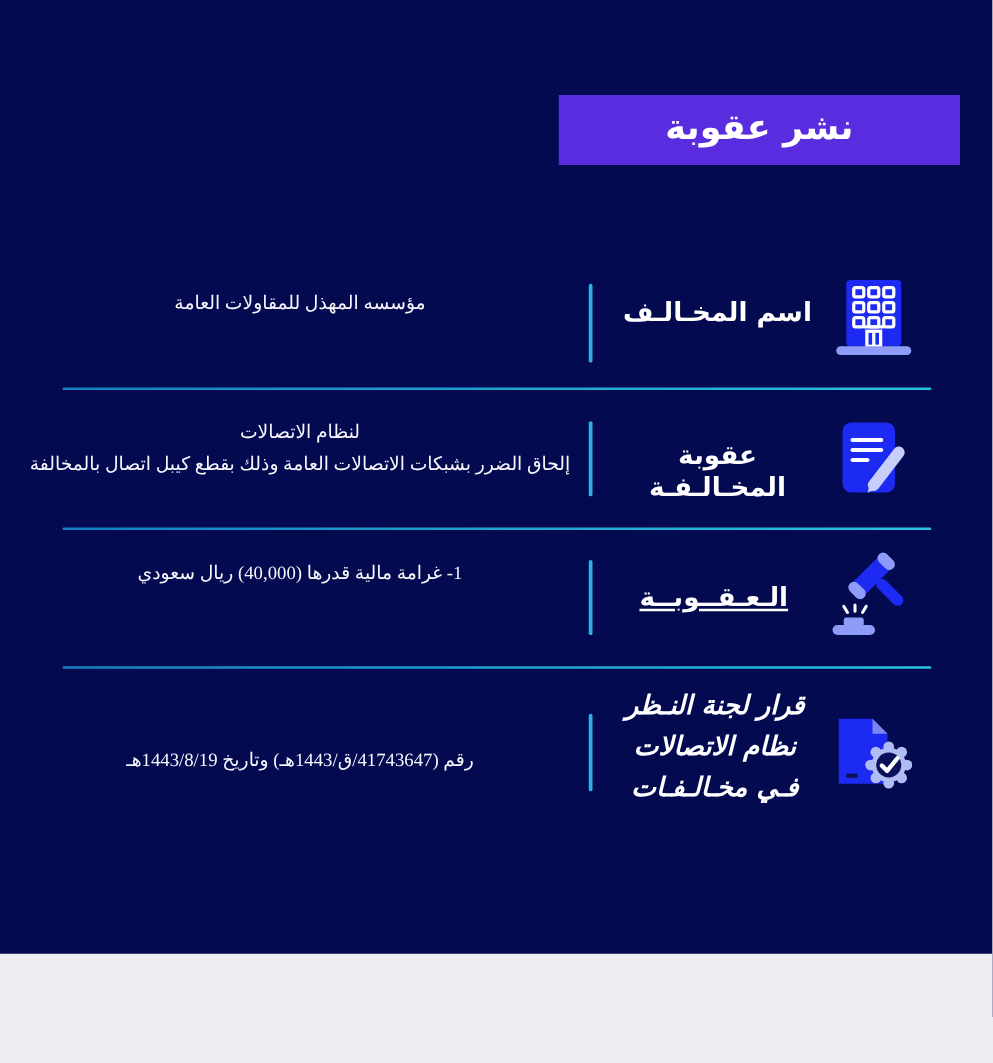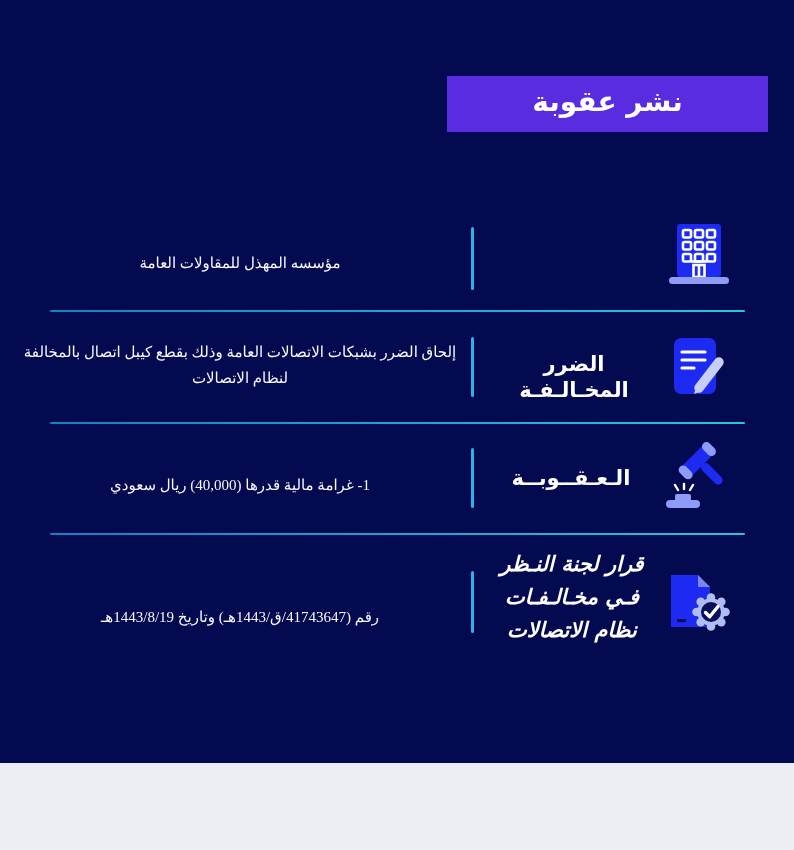--- a/index.html
+++ b/index.html
@@ -21,42 +21,42 @@
   }
   .row-label.multi{line-height:33px;font-style:italic;}
   .vline{position:absolute;left:471px;width:3px;border-radius:2px;background:var(--cyan-line,#2cb1e8);}
   .hline{
     position:absolute;left:50px;width:695px;height:2px;border-radius:1px;
     background:linear-gradient(90deg,var(--divider-start,#1480c2),var(--divider-end,#28c5e0));
   }
   .row-text{
     position:absolute;left:20px;width:440px;color:#f8f8fc;direction:rtl;text-align:center;
     font-family:"Liberation Serif","DejaVu Serif",serif;font-size:15px;
-    display:flex;flex-direction:column;justify-content:flex-end;
+    display:flex;flex-direction:column;justify-content:flex-start;
   }
   .icon{position:absolute;}
   
   .ic-blue{fill:var(--icon-blue,#1d2af2);}
   .ic-light{fill:var(--icon-light,#8e9cf7);}
   .ic-lav{fill:var(--icon-lavender,#c7cef9);}
   .ic-gear{fill:var(--icon-gear,#b0bcf4);}
   .ic-navy{fill:#0b1058;}
   .ic-fold{fill:#7b86ee;}
   .st-white{stroke:#ffffff;fill:none;}
   .st-lav{stroke:var(--icon-lavender,#c7cef9);fill:none;}
   
   .footer{position:absolute;top:763px;left:0;width:794px;height:87px;background:var(--footer-bg,#edeef4);}
   
   #icon1{left:668px;top:222px;} #label1{left:486px;top:237px;width:176px;}
   #text1{top:233px;height:40px;line-height:20px;}
   #v1{top:227px;height:63px;} #h1{top:310px;}
   #icon2{left:672px;top:336px;} #label2{left:486px;top:351px;width:176px;}
   #text2{top:333px;height:58px;line-height:26px;}
   #v2{top:337px;height:60px;} #h2{top:422px;}
-  #icon3{left:664px;top:440px;} #label3{left:480px;top:465px;width:182px;}
+  #icon3{left:664px;top:440px;} #label3{left:480px;top:465px;width:182px;text-decoration:underline;}
   #text3{top:447px;height:50px;line-height:24px;font-family:Liberation Serif, serif;}
   #v3{top:448px;height:60px;} #h3{top:533px;}
   #icon4{left:668px;top:572px;} #label4{left:484px;top:548px;width:176px;}
   #text4{top:573px;height:28px;line-height:20px;margin-top:26px;}
   #v4{top:571px;height:62px;}
 </style>
 </head>
 <body>
 
 <div class="page">
@@ -76,41 +76,42 @@
         <rect x="39" y="20" width="8" height="7.5" rx="1.5"></rect>
       <rect x="15" y="32" width="8" height="7.5" rx="1.5"></rect>
         <rect x="27" y="32" width="8" height="7.5" rx="1.5"></rect>
         <rect x="39" y="32" width="8" height="7.5" rx="1.5"></rect>
       <line x1="23" y1="39.5" x2="39" y2="39.5"></line>
       <rect x="25.5" y="43" width="11" height="12"></rect>
       <line x1="31" y1="43" x2="31" y2="55"></line>
     </g>
     <rect x="1" y="55" width="60" height="7" rx="3.5" class="ic-light"></rect>
   </svg>
+  <div id="label1" class="row-label">اسم المخـالـف</div>
   <div id="v1" class="vline"></div>
   <div id="text1" class="row-text">
     <div>مؤسسه المهذل للمقاولات العامة</div>
   </div>
   <div id="h1" class="hline"></div>
 
   <svg id="icon2" class="icon" width="56" height="62" viewBox="0 0 56 62">
     <rect x="2" y="2" width="42" height="56" rx="7" class="ic-blue"></rect>
     <g class="st-white" stroke-width="3.2" stroke-linecap="round">
       <line x1="10" y1="16" x2="33" y2="16"></line>
       <line x1="10" y1="24" x2="33" y2="24"></line>
       <line x1="10" y1="32" x2="22" y2="32"></line>
     </g>
     <line x1="27" y1="52" x2="47" y2="26" class="st-lav" stroke-width="9.5" stroke-linecap="round"></line>
     <polygon points="22,58 30,55 25,48" class="ic-lav"></polygon>
   </svg>
-  <div id="label2" class="row-label">الضرر المخـالـفـة</div>
+  <div id="label2" class="row-label">عقوبة المخـالـفـة</div>
   <div id="v2" class="vline"></div>
   <div id="text2" class="row-text">
+    <div>لنظام الاتصالات</div>
     <div>إلحاق الضرر بشبكات الاتصالات العامة وذلك بقطع كيبل اتصال بالمخالفة</div>
-    <div>لنظام الاتصالات</div>
   </div>
   <div id="h2" class="hline"></div>
 
   <svg id="icon3" class="icon" width="72" height="70" viewBox="0 0 72 70">
     <g transform="rotate(45 34 20)">
       <rect x="27" y="3" width="14" height="36" rx="2" class="ic-blue"></rect>
       <rect x="26" y="0" width="16" height="9" rx="4.5" class="ic-light"></rect>
       <rect x="26" y="33" width="16" height="9" rx="4.5" class="ic-light"></rect>
       <rect x="40" y="15.5" width="27" height="9" rx="4.5" class="ic-blue"></rect>
     </g>
@@ -142,22 +143,22 @@
         <circle cx="32.7" cy="29.7" r="4.3"></circle>
       <circle cx="43" cy="25.5" r="4.3"></circle>
         <circle cx="53.3" cy="29.7" r="4.3"></circle>
       <circle cx="43" cy="40" r="13.8"></circle>
     </g>
     <circle cx="43" cy="40" r="10" class="ic-navy"></circle>
     <path d="M37.5 40.5 l4.2 4.2 L50 34.5" class="st-white" stroke-width="3.4" stroke-linecap="round" stroke-linejoin="round"></path>
   </svg>
   <div id="label4" class="row-label multi">
     <div>قرار لجنة النـظر</div>
+    <div>نظام الاتصالات</div>
     <div>فـي مخـالـفـات</div>
-    <div>نظام الاتصالات</div>
   </div>
   <div id="v4" class="vline"></div>
   <div id="text4" class="row-text">
     <div>رقم (41743647/ق/1443هـ) وتاريخ 1443/8/19هـ</div>
   </div>
 
   <div class="footer">
     
     
     

